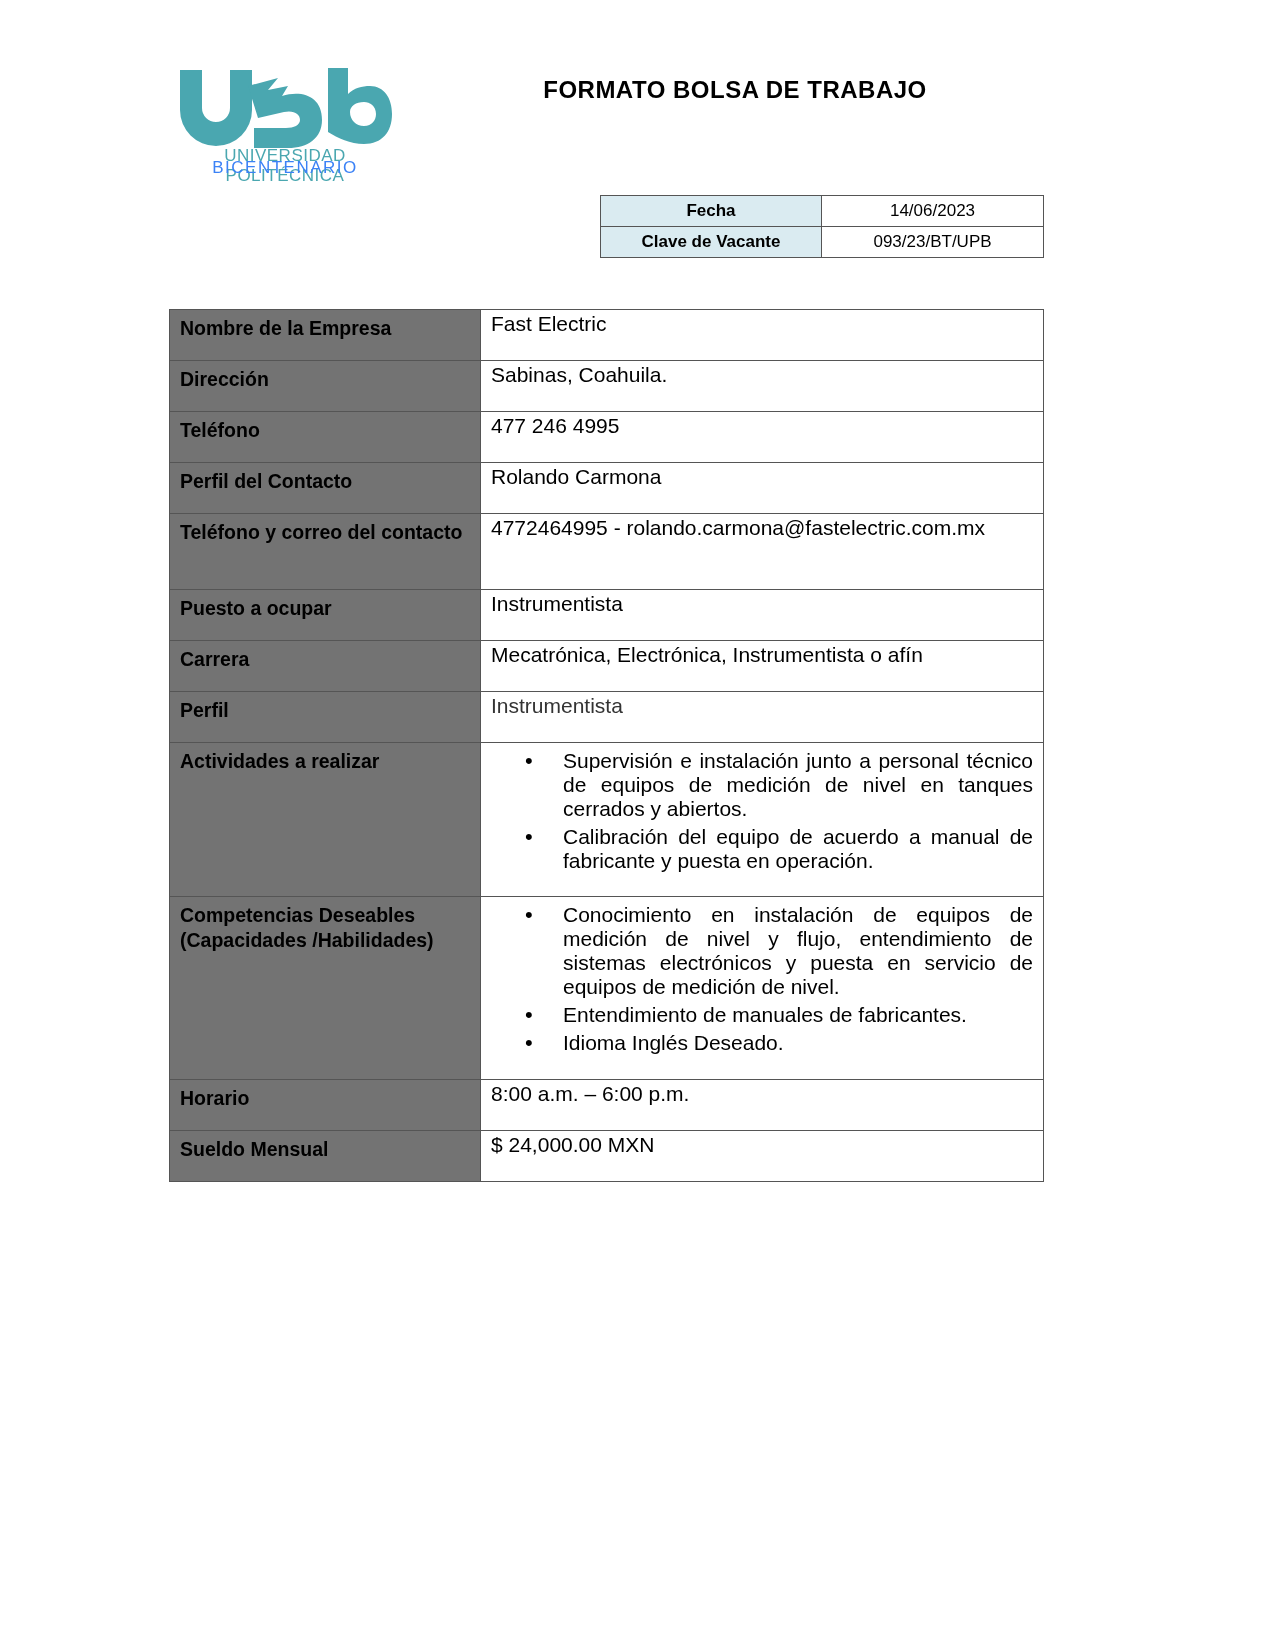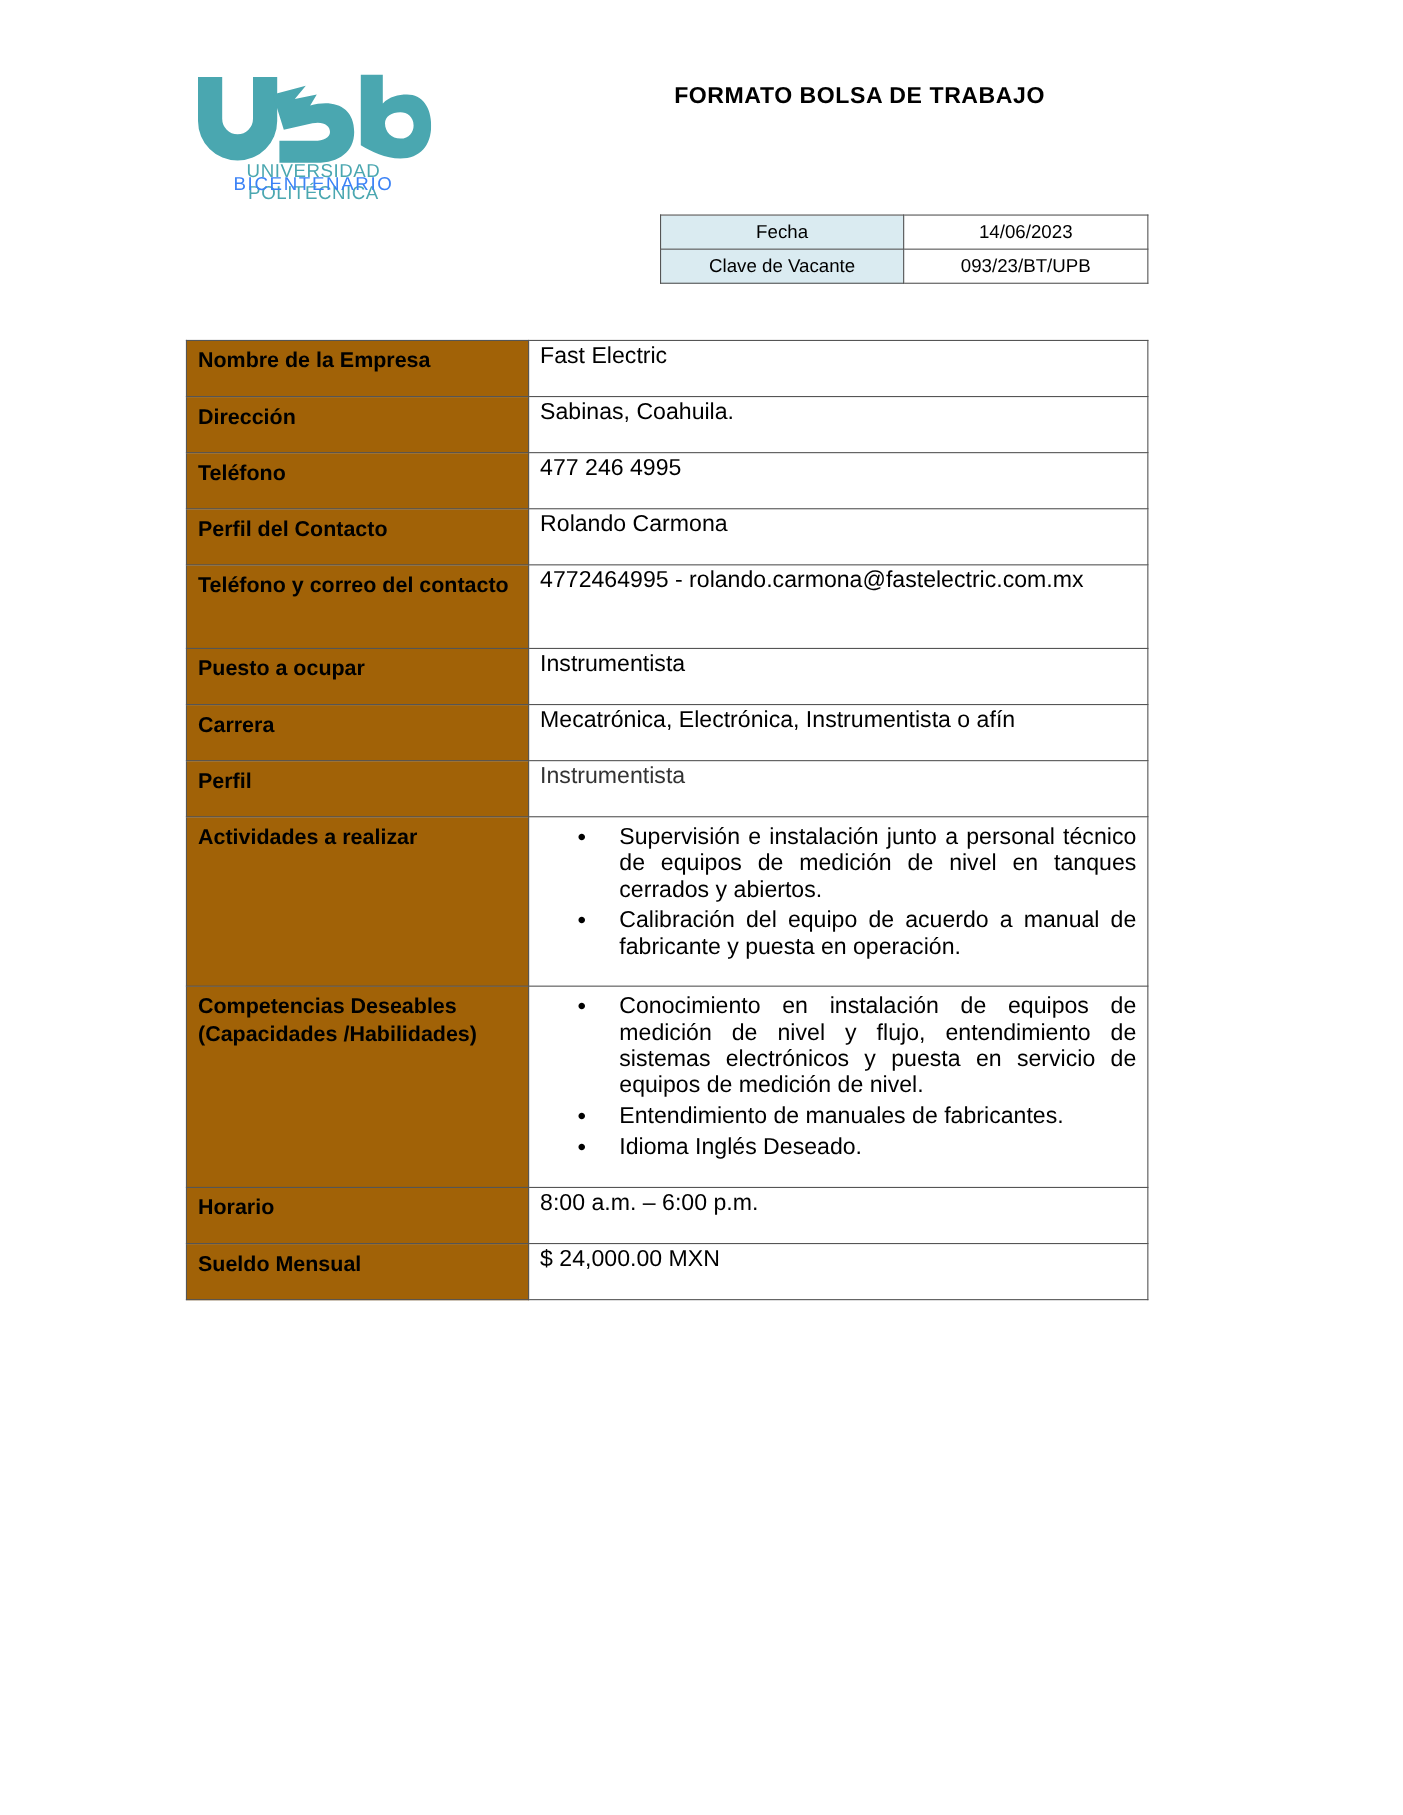--- a/index.html
+++ b/index.html
@@ -1,29 +1,29 @@
 <!DOCTYPE html>
 <html><head>
 <meta charset="utf-8">
 <style>
   html, body { margin: 0; padding: 0; background: #ffffff; }
   body { width: 1275px; height: 1650px; position: relative; overflow: hidden; font-family: "Liberation Sans", sans-serif; color: #000; }
   .logo { position: absolute; left: 178px; top: 66px; width: 214px; height: 110px; }
   .logo-sub1 { position: absolute; left: 178px; top: 146px; width: 214px; text-align: center; font-size: 17px; letter-spacing: 0.5px; color: #4aa7b0; font-family: "Liberation Sans", sans-serif; }
   .logo-sub2 { position: absolute; left: 178px; top: 158px; width: 214px; text-align: center; font-size: 17px; letter-spacing: 1.5px; color: #3b82f6; font-family: "Liberation Sans", sans-serif; }
-  .doc-title { position: absolute; left: 520px; top: 76px; width: 430px; text-align: right; font-weight: bold; font-size: 21px; letter-spacing: 0.5px; }
+  .doc-title { position: absolute; left: 520px; top: 76px; width: 430px; text-align: center; font-weight: bold; font-size: 24px; letter-spacing: 0.5px; }
 
   table { border-collapse: collapse; position: absolute; }
   .meta-table { left: 600px; top: 195px; width: 444px; }
   .meta-table td { border: 1.5px solid #555; height: 30px; font-size: 17px; text-align: center; padding: 0; }
-  .meta-table td.lbl { background: #daebf1; font-weight: normal; width: 220px; }
+  .meta-table td.lbl { background: #daebf1; font-weight: bold; width: 220px; }
 
   .main-table { left: 169px; top: 309px; width: 875px; }
   .main-table td { border: 1.5px solid #555; vertical-align: top; padding: 0; }
-  .main-table td.lbl { background: #a16207; width: 290px; font-weight: bold; font-size: 19.5px; padding: 6px 10px 0 10px; line-height: 25px; }
+  .main-table td.lbl { background: #737373; width: 290px; font-weight: bold; font-size: 19.5px; padding: 6px 10px 0 10px; line-height: 25px; }
   .main-table td.val { font-size: 21px; padding: 2px 10px 0 10px; line-height: 24px; }
   .main-table td.val.grey { color: #333; }
   ul.bul { margin: 4px 0 0 0; padding-left: 72px; list-style: none; }
   ul.bul li { position: relative; text-align: justify; line-height: 24px; margin-bottom: 4px; }
   ul.bul li::before { content: "\2022"; position: absolute; left: -38px; top: 0; font-size: 22px; }
 </style>
 </head>
 <body>
 
 <svg class="logo" viewBox="0 0 214 110">

